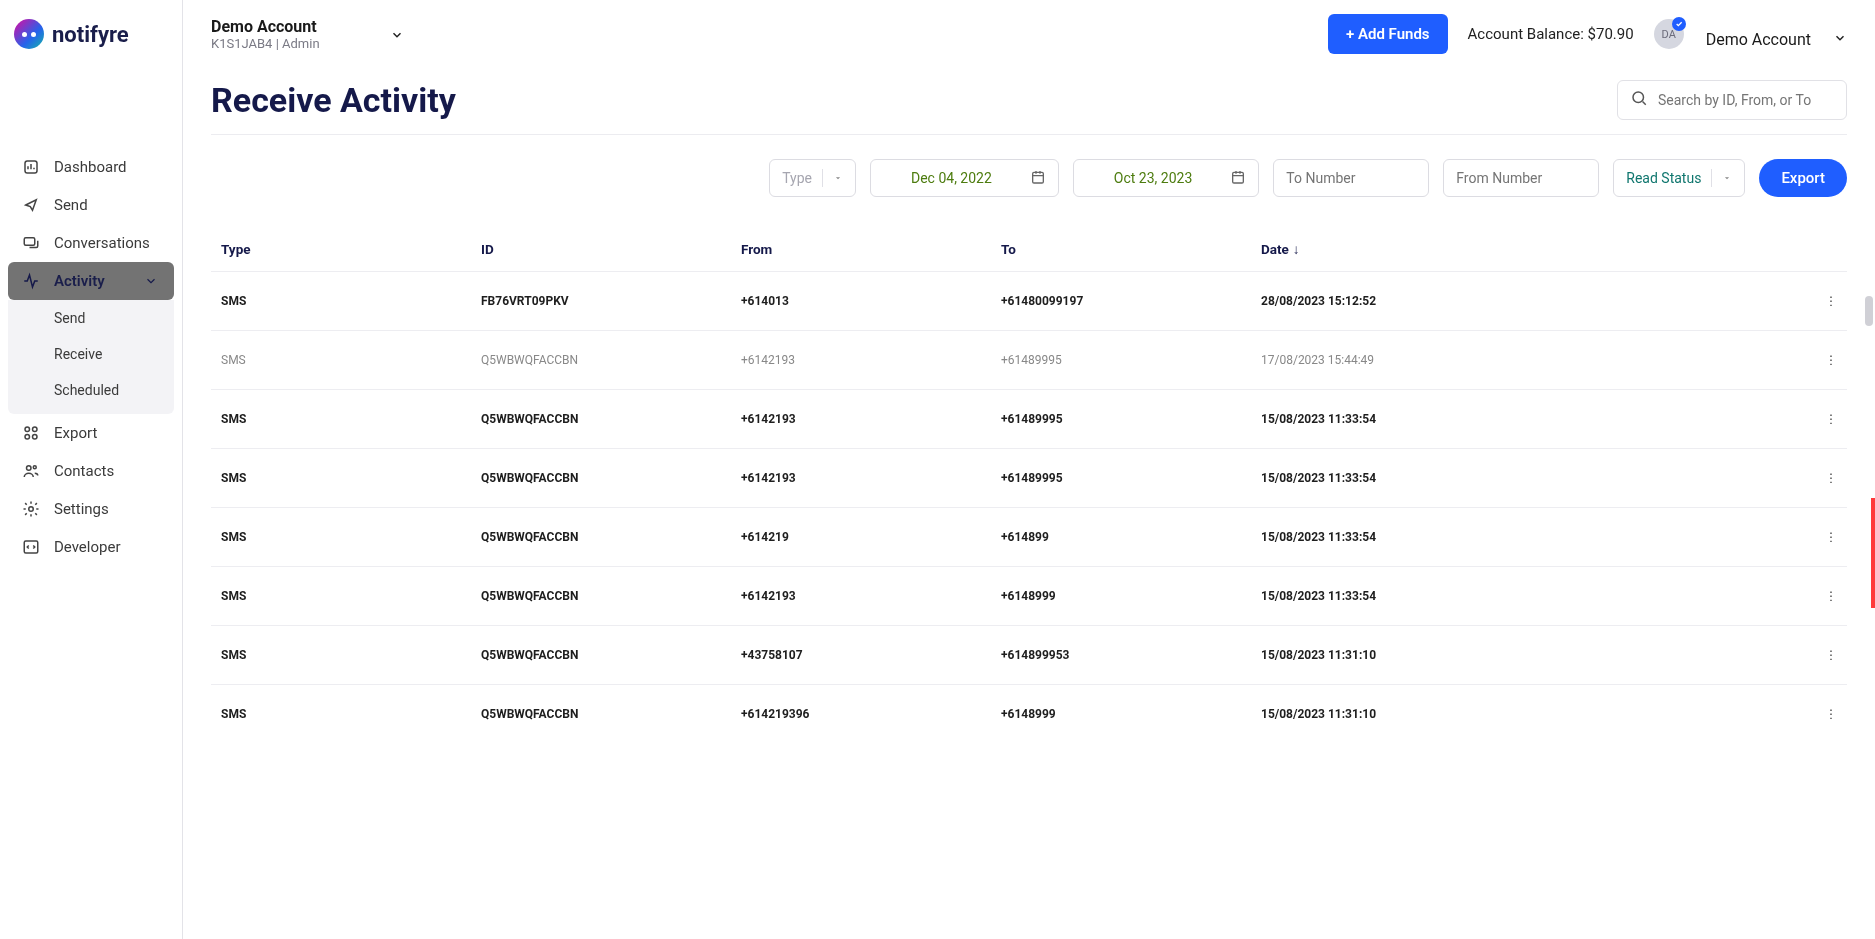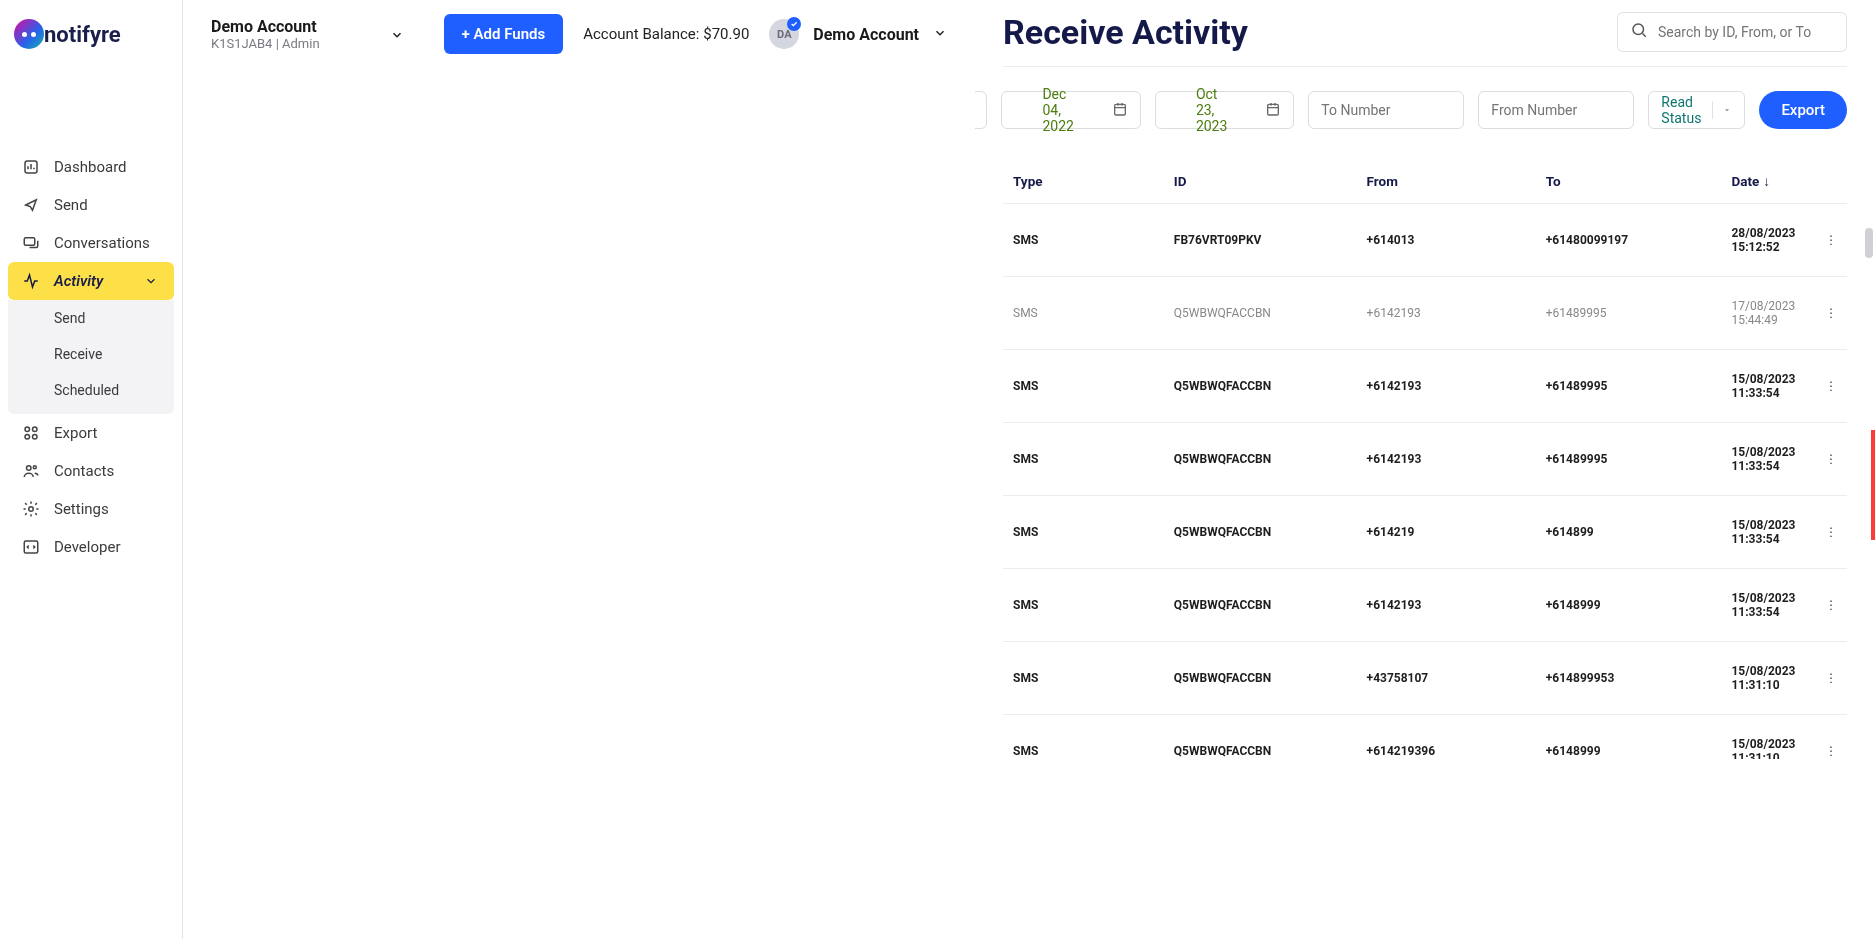--- a/index.html
+++ b/index.html
@@ -2,45 +2,45 @@
 <html><head>
   <meta charset="utf-8">
   <style>
     * { margin:0; padding:0; box-sizing:border-box; font-family:-apple-system,BlinkMacSystemFont,"Segoe UI",Roboto,Helvetica,Arial,sans-serif; }
     body { background:#fff; color:#1a1a1a; overflow:hidden; height:939px; width:1875px; }
     .app { display:flex; height:100%; }
 
     
     .sidebar { width:183px; border-right:1px solid #e3e3e8; display:flex; flex-direction:column; }
     .logo-wrap { height:68px; display:flex; align-items:center; padding:0 14px; }
-    .logo { display:flex; align-items:center; font-size:22px; font-weight:700; color:#1a1e4b; }
+    .logo { display:flex; align-items:center; gap:8px; font-size:22px; font-weight:700; color:#1a1e4b; }
     .logo-mark { width:30px; height:30px; border-radius:50%; background:linear-gradient(135deg,#e00aa0 0%,#2563eb 60%,#14b8a6 100%); position:relative; }
     .logo-mark::before, .logo-mark::after { content:""; position:absolute; width:5px; height:5px; background:#fff; border-radius:50%; top:12.5px; }
     .logo-mark::before { left:8px; }
     .logo-mark::after { left:17px; }
     .nav { padding:80px 0 0 0; }
     .nav-item { display:flex; align-items:center; gap:14px; height:38px; padding:0 22px; font-size:15px; color:#3b3b3b; cursor:pointer; }
     .nav-item .ico { width:18px; height:18px; display:flex; align-items:center; justify-content:center; }
     .nav-item.group { justify-content:space-between; }
     .nav-item.group .lbl-wrap { display:flex; align-items:center; gap:14px; }
-    .nav-active-group { background:#fde047; font-weight:600; border-radius:6px; margin:0 8px; padding:0 14px; color:#1a1e4b;font-style:italic; }
+    .nav-active-group { background:#737373; font-weight:600; border-radius:6px; margin:0 8px; padding:0 14px; color:#1a1e4b; }
     .sub-nav { background:#f3f3f6; margin:0 8px; border-radius:0 0 6px 6px; padding-bottom:6px; }
     .sub-item { height:36px; display:flex; align-items:center; padding-left:46px; font-size:14px; color:#3b3b3b; cursor:pointer; }
 
     
-    .main { flex:1; display:flex; flex-direction:row; min-width:0; }
+    .main { flex:1; display:flex; flex-direction:column; min-width:0; }
     .topbar { height:68px; display:flex; align-items:center; padding:0 28px; gap:20px; }
     .acct-switch { display:flex; align-items:center; gap:70px; cursor:pointer; }
     .acct-info .acct-name { font-weight:700; font-size:16px; }
     .acct-info .acct-sub { font-size:13px; color:#7a7a85; }
     .chev { width:14px; height:14px; }
     .spacer { flex:1; }
     .add-funds { background:#1f5eff; color:#fff; border:none; border-radius:6px; height:40px; padding:0 18px; font-size:15px; font-weight:600; cursor:pointer; }
     .balance { font-size:15px; color:#222; }
-    .profile { display:flex; align-items:center; gap:14px; cursor:pointer;font-weight:bold; }
+    .profile { display:flex; align-items:flex-end; gap:22px; cursor:pointer; }
     .avatar { width:30px; height:30px; border-radius:50%; background:#d5d7e0; display:flex; align-items:center; justify-content:center; font-size:11px; color:#6b6b7a; position:relative; }
     .avatar-badge { position:absolute; top:-2px; right:-2px; width:14px; height:14px; border-radius:50%; background:#1f5eff; display:flex; align-items:center; justify-content:center; }
     .avatar-badge svg { display:block; }
 
     
     .content { flex:1; padding:12px 0 0 0; position:relative; overflow:hidden; }
     .content-inner { padding:0 28px; }
     .title-row { display:flex; align-items:center; justify-content:space-between; padding-bottom:14px; border-bottom:1px solid #ececf0; }
     .page-title { font-size:34px; font-weight:700; color:#15194a;text-align:center; }
     .search { display:flex; align-items:center; gap:10px; border:1px solid #e1e1e6; border-radius:6px; height:40px; padding:0 12px; width:230px; }

